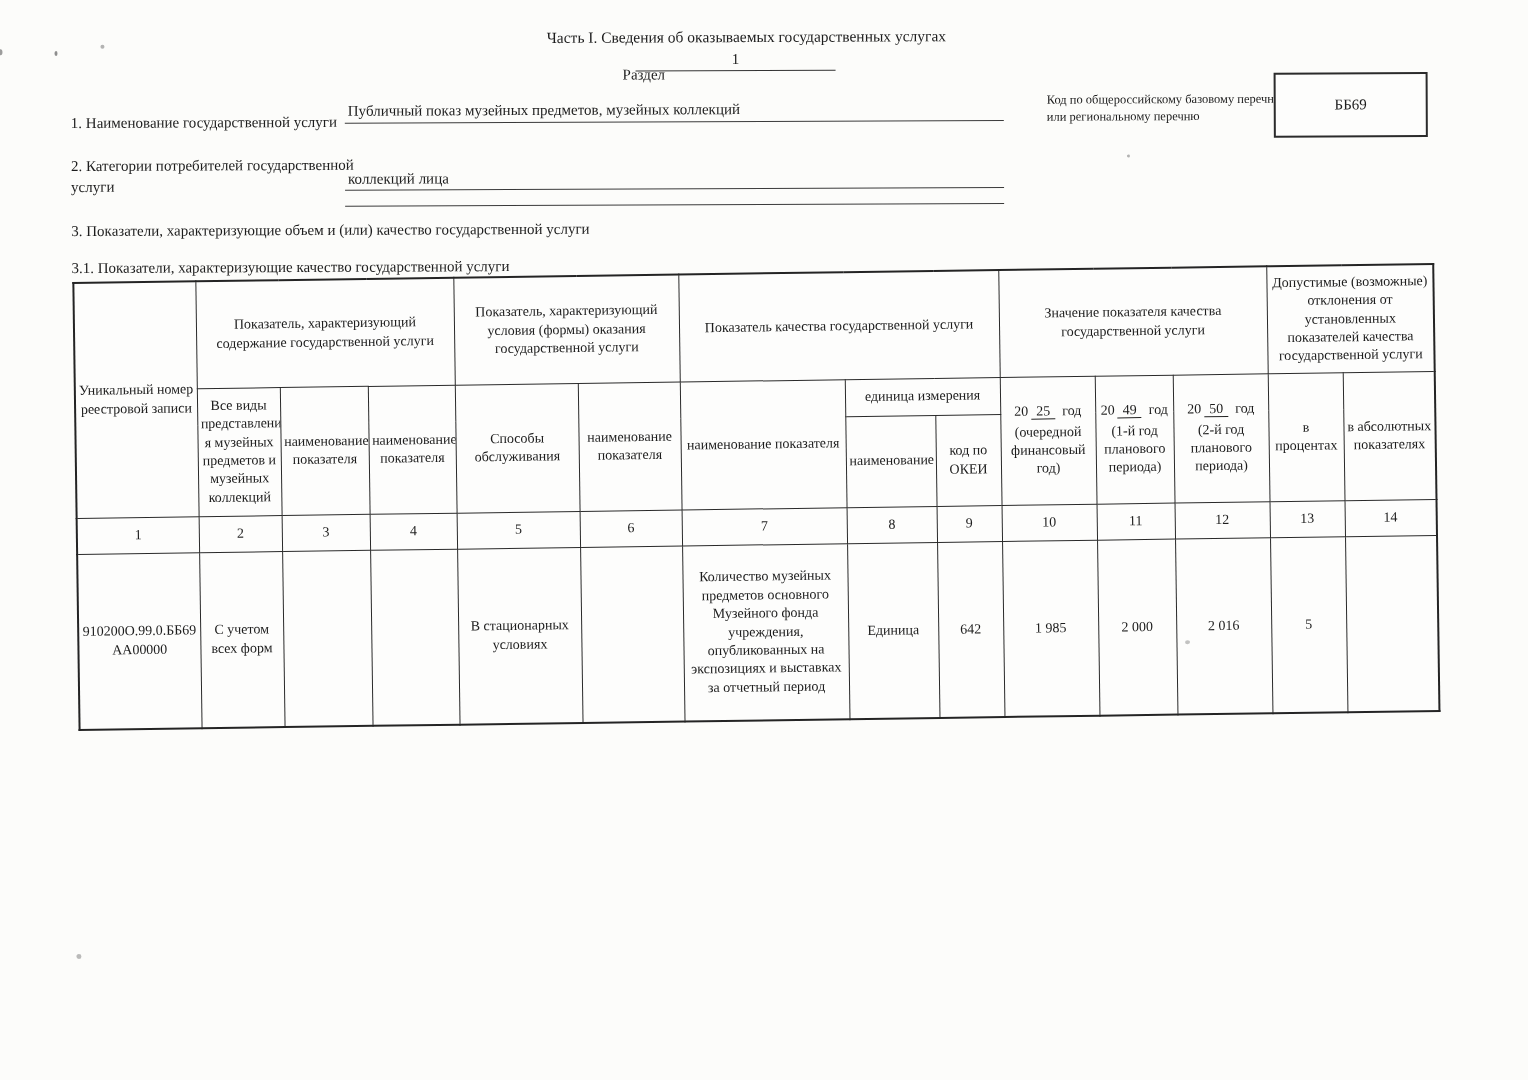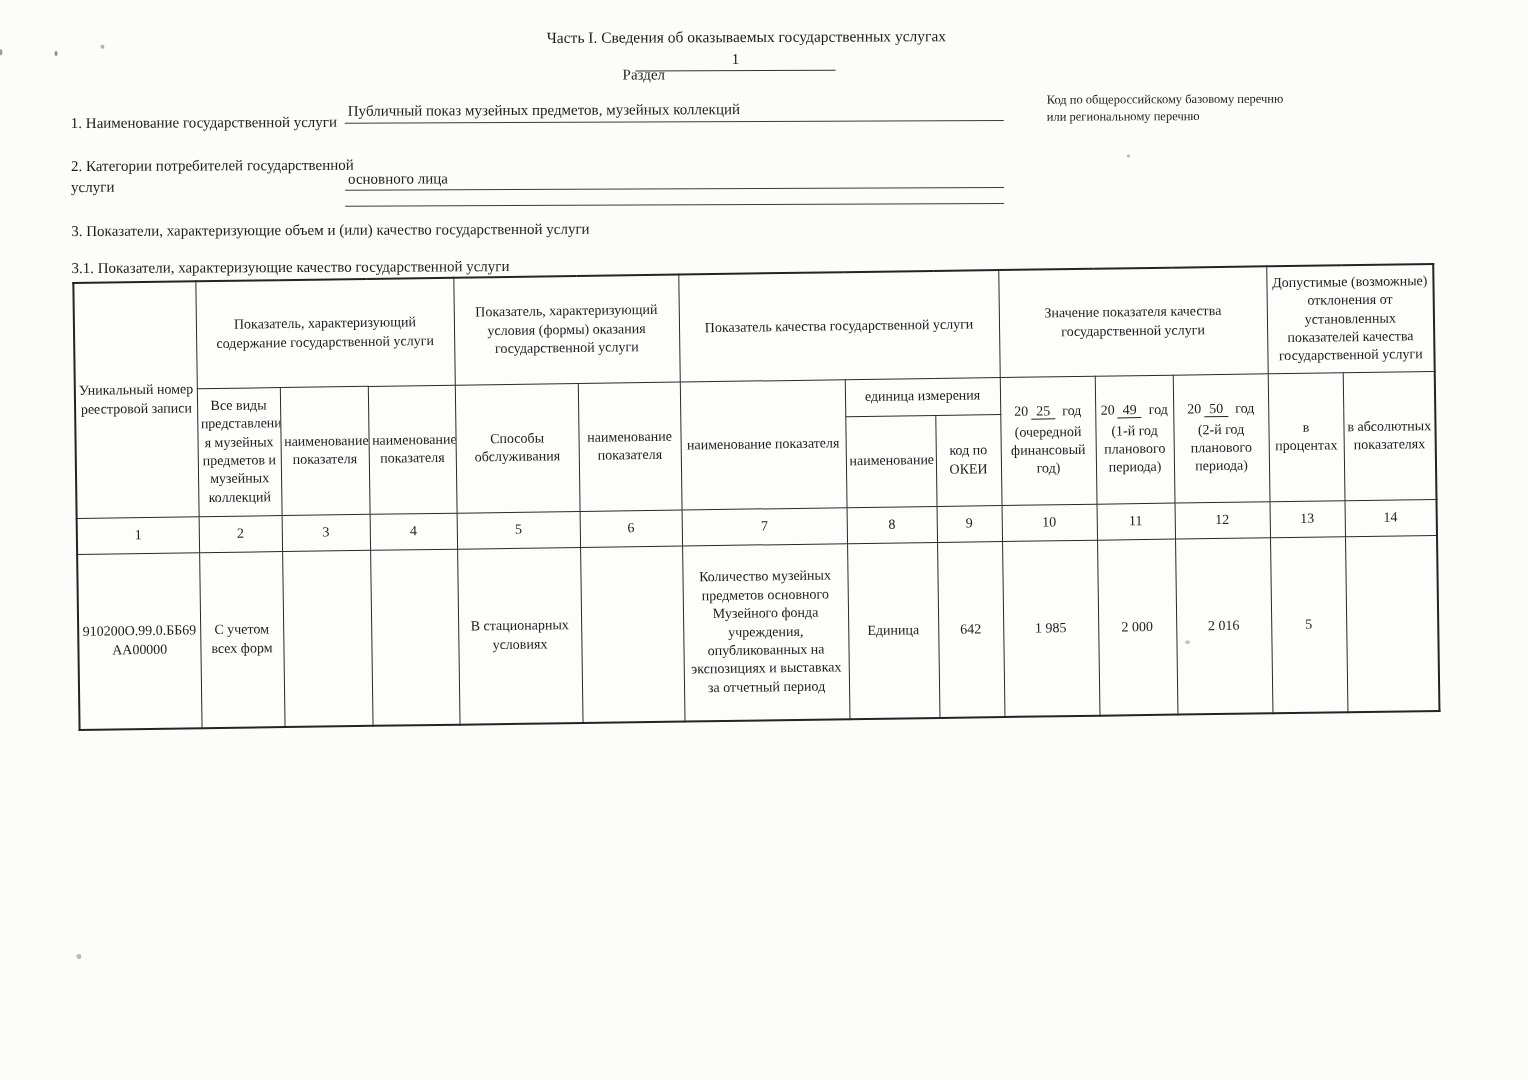--- a/index.html
+++ b/index.html
@@ -114,24 +114,27 @@
   <div class="abs section-line">
     <span>1</span>
   </div>
 
   <div class="abs label svc-label">1. Наименование государственной услуги</div>
   <div class="abs field-line svc-field">
     <span>Публичный показ музейных предметов, музейных коллекций</span>
   </div>
 
   <div class="abs code-caption">Код по общероссийскому базовому перечню или региональному перечню</div>
+  <div class="abs code-box">
+    <span>ББ69</span>
+  </div>
 
   <div class="abs label cons-label">2. Категории потребителей государственной услуги</div>
   <div class="abs field-line cons-field">
-    <span>основного лица</span>
+    <span>коллекций лица</span>
   </div>
   <div class="abs field-line blank-field"></div>
 
   <div class="abs h3">3. Показатели, характеризующие объем и (или) качество государственной услуги</div>
   <div class="abs h31">3.1. Показатели, характеризующие качество государственной услуги</div>
 
   <div class="abs tbl-wrap">
     <table class="qtable">
       <colgroup>
         <col style="width:122px">

